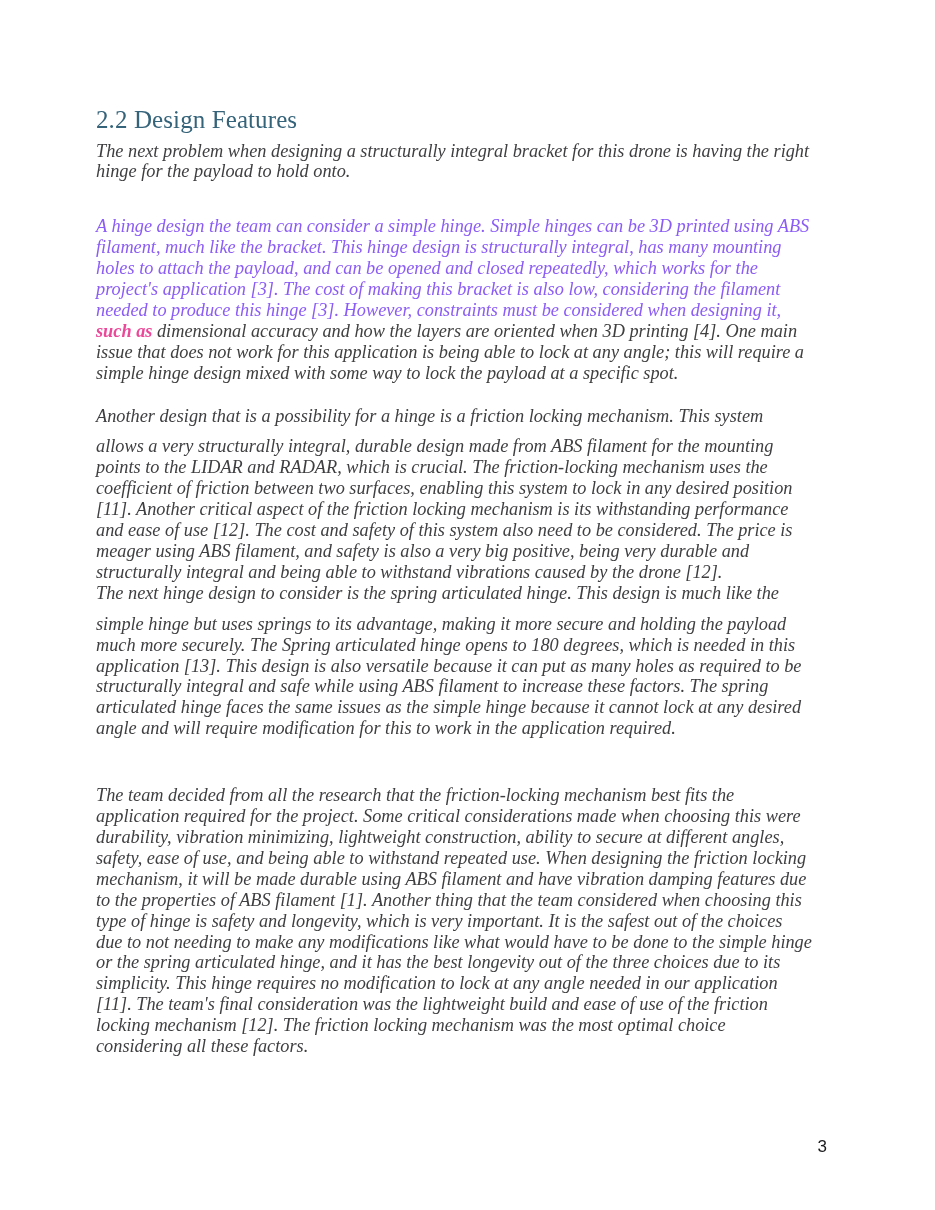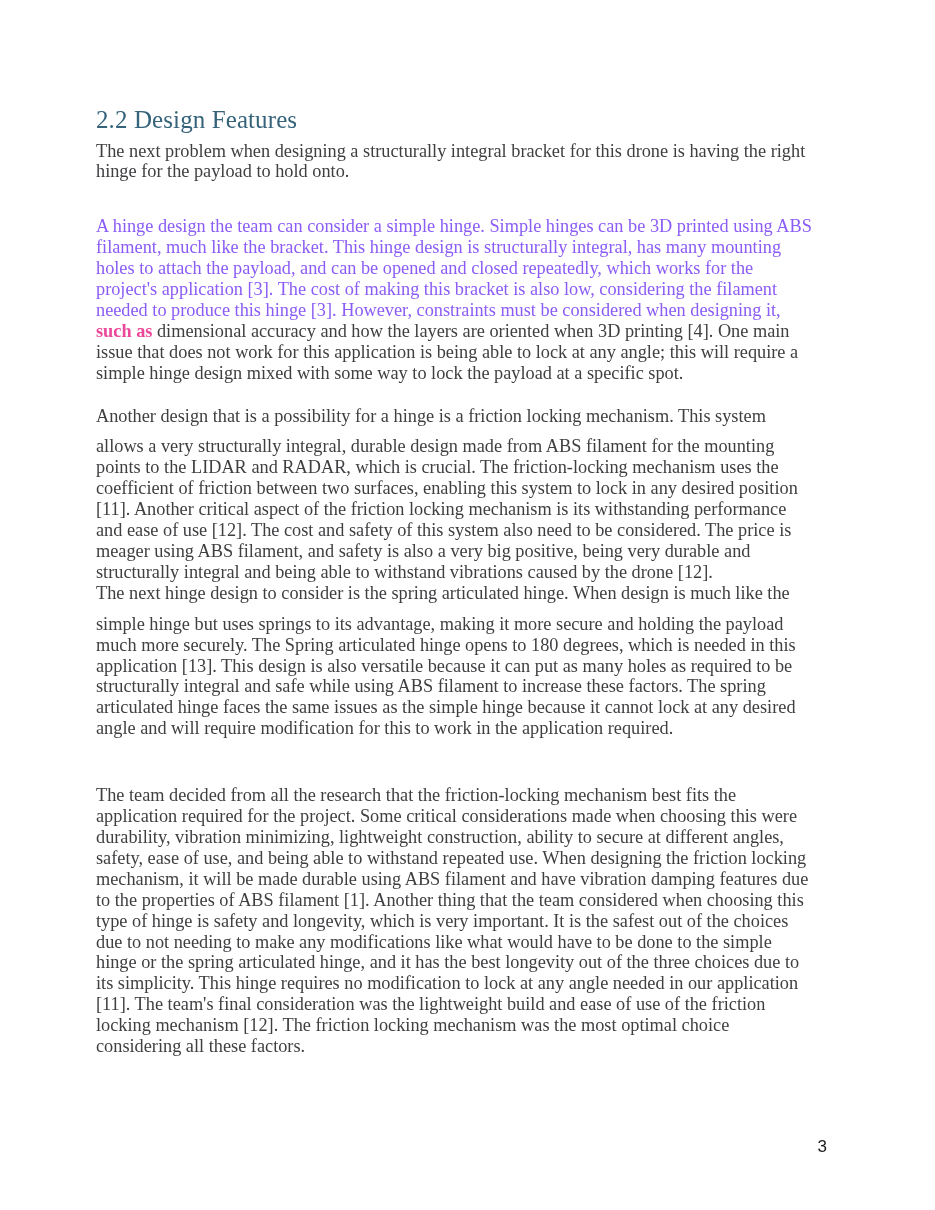--- a/index.html
+++ b/index.html
@@ -42,20 +42,21 @@
     letter-spacing: 0.1px;
   }
 
   p.para {
     margin: 0;
     padding: 0;
     font-size: 18.3px;
     line-height: 20.9px;
     text-align: left;
     color: #3f3f42;
+    font-style: italic;
   }
 
   
   .tone-dark { color: #8b5cf6; }
   
   .tone-mid  { color: #404040; margin-top: 18px; }
   
   .tone-soft { color: #4f4f53; }
 
   .bold-run { font-weight: bold; color: #ec4899; }
@@ -93,21 +94,21 @@
     <p class="para"><span class="tone-dark"> A hinge design the team can consider a simple hinge. Simple hinges can be 3D printed using ABS filament, much like the bracket. This hinge design is structurally integral, has many mounting holes to attach the payload, and can be opened and closed repeatedly, which works for the project's application [3]. The cost of making this bracket is also low, considering the filament needed to produce this hinge [3]. However, constraints must be considered when designing it, </span><span class="bold-run">such as</span><span class="tone-mid"> dimensional accuracy and how the layers are oriented when 3D printing [4]. One main issue that does not work for this application is being able to lock at any angle; this will require a simple hinge design mixed with some way to lock the payload at a specific spot.</span></p>
 
     <div class="gap-md"></div>
 
     <p class="para tone-mid">Another design that is a possibility for a hinge is a friction locking mechanism. This system</p>
 
     <div class="gap-sm"></div>
 
     <p class="para tone-mid">allows a very structurally integral, durable design made from ABS filament for the mounting points to the LIDAR and RADAR, which is crucial. The friction-locking mechanism uses the coefficient of friction between two surfaces, enabling this system to lock in any desired position [11]. Another critical aspect of the friction locking mechanism is its withstanding performance and ease of use [12]. The cost and safety of this system also need to be considered. The price is meager using ABS filament, and safety is also a very big positive, being very durable and structurally integral and being able to withstand vibrations caused by the drone [12].</p>
 
-    <p class="para tone-mid">The next hinge design to consider is the spring articulated hinge. When design is much like the</p>
+    <p class="para tone-mid">The next hinge design to consider is the spring articulated hinge. This design is much like the</p>
 
     <div class="gap-sm"></div>
 
     <p class="para tone-mid">simple hinge but uses springs to its advantage, making it more secure and holding the payload much more securely. The Spring articulated hinge opens to 180 degrees, which is needed in this application [13]. This design is also versatile because it can put as many holes as required to be structurally integral and safe while using ABS filament to increase these factors. The spring articulated hinge faces the same issues as the simple hinge because it cannot lock at any desired angle and will require modification for this to work in the application required.</p>
 
     <div class="gap-xl"></div>
 
     <p class="para tone-soft">  The team decided from all the research that the friction-locking mechanism best fits the application required for the project. Some critical considerations made when choosing this were durability, vibration minimizing, lightweight construction, ability to secure at different angles, safety, ease of use, and being able to withstand repeated use. When designing the friction locking mechanism, it will be made durable using ABS filament and have vibration damping features due to the properties of ABS filament [1]. Another thing that the team considered when choosing this type of hinge is safety and longevity, which is very important. It is the safest out of the choices due to not needing to make any modifications like what would have to be done to the simple hinge or the spring articulated hinge, and it has the best longevity out of the three choices due to its simplicity. This hinge requires no modification to lock at any angle needed in our application [11]. The team's final consideration was the lightweight build and ease of use of the friction locking mechanism [12]. The friction locking mechanism was the most optimal choice considering all these factors.</p>
 
   </div>

